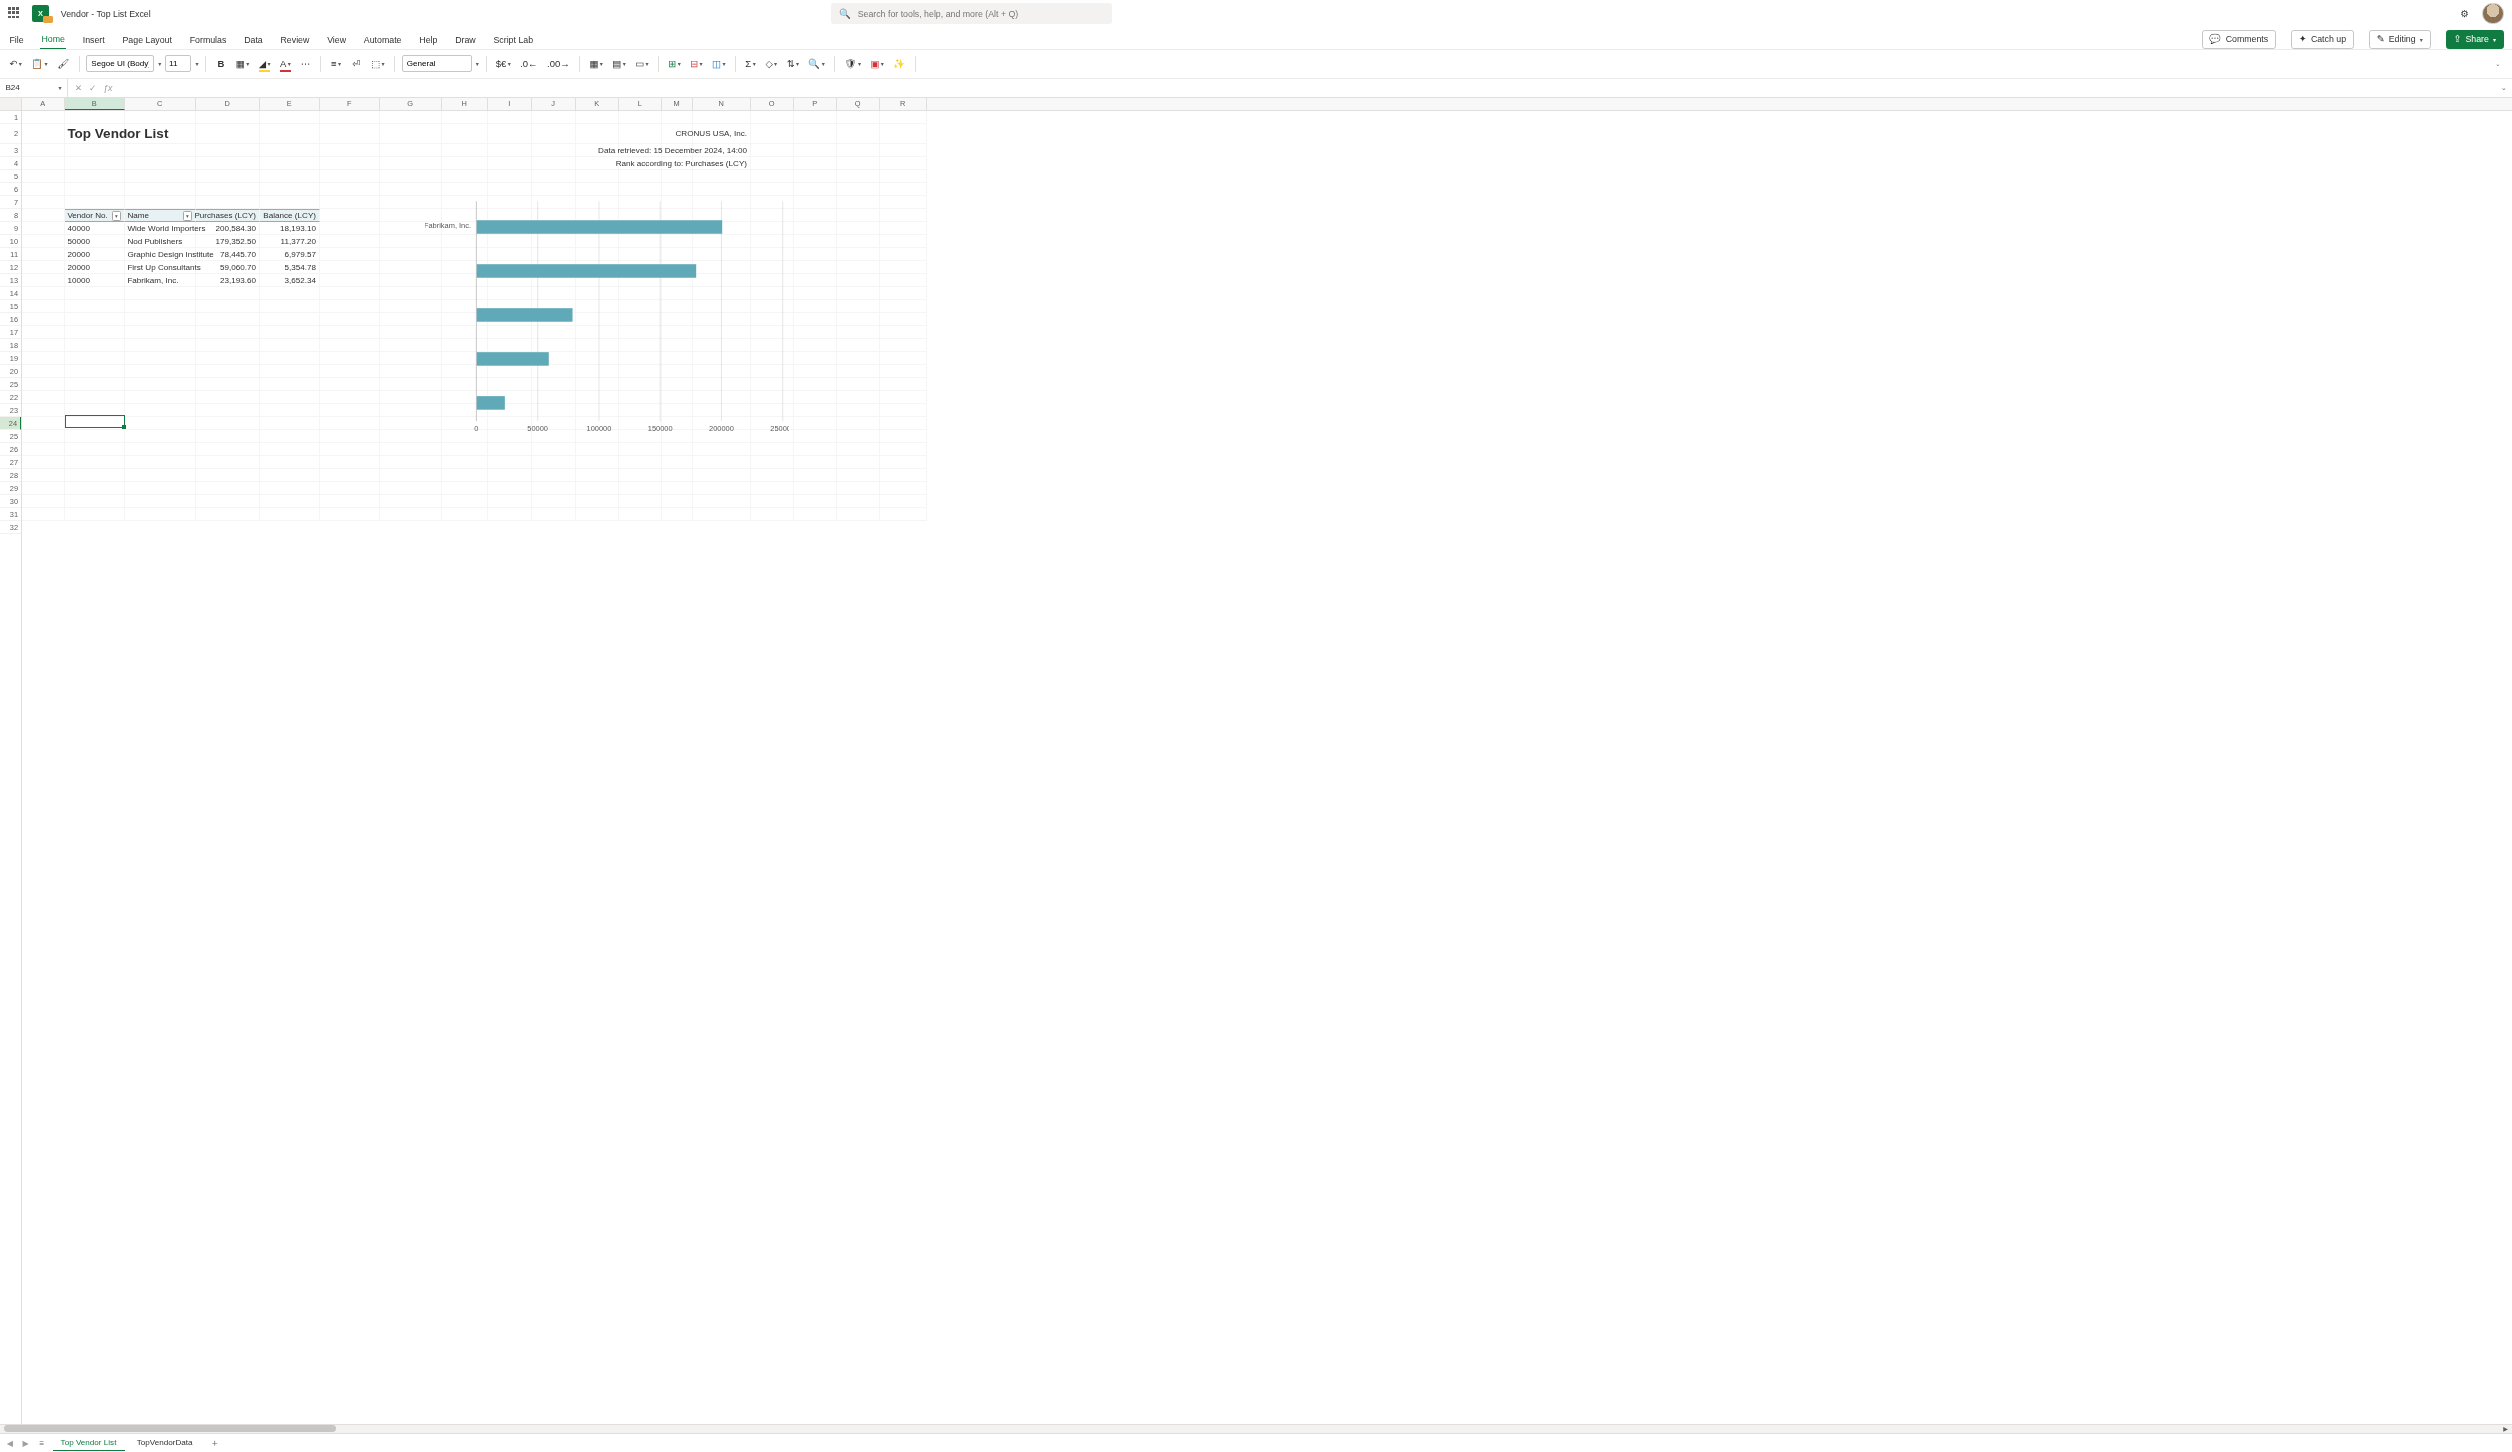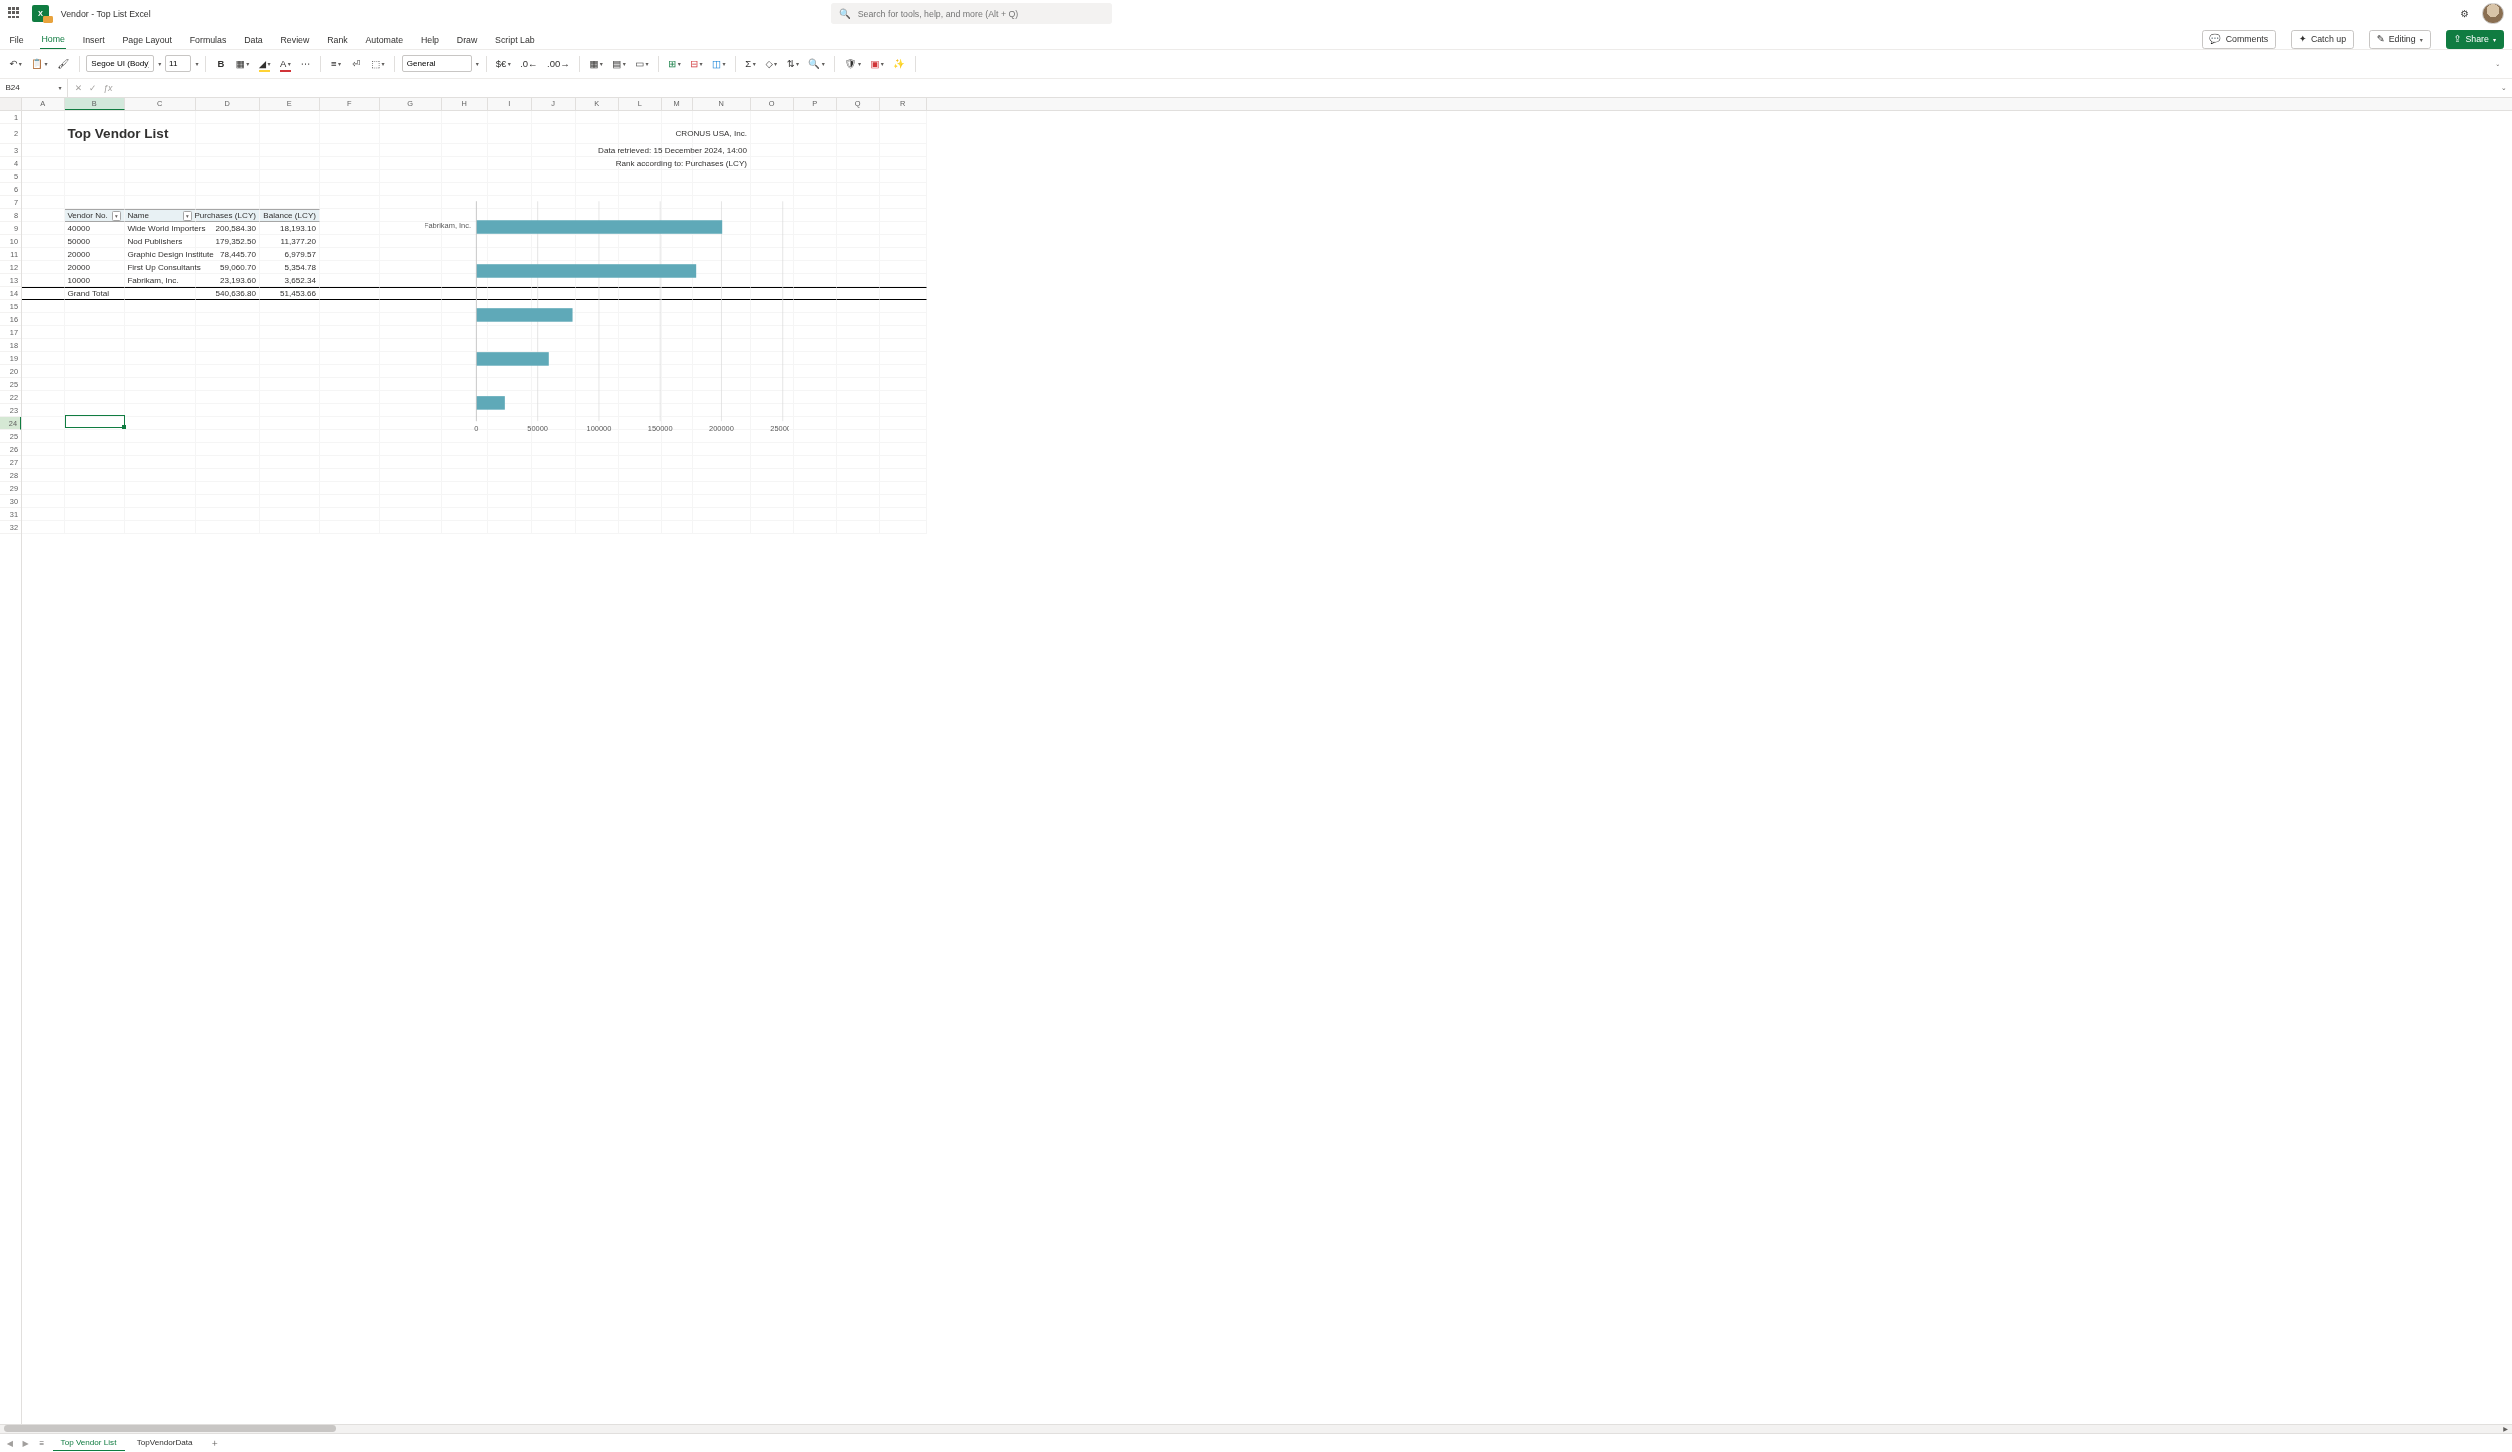--- a/index.html
+++ b/index.html
@@ -128,21 +128,21 @@
 </div>
 
 <div class="tabs">
   <div class="tab">File</div>
   <div class="tab active">Home</div>
   <div class="tab">Insert</div>
   <div class="tab">Page Layout</div>
   <div class="tab">Formulas</div>
   <div class="tab">Data</div>
   <div class="tab">Review</div>
-  <div class="tab">Rank</div>
+  <div class="tab">View</div>
   <div class="tab">Automate</div>
   <div class="tab">Help</div>
   <div class="tab">Draw</div>
   <div class="tab">Script Lab</div>
   <div class="tabs-spacer"></div>
   <div class="rbtn">
       <span class="ico">💬</span>
       <span>Comments</span>
     </div>
   <div class="rbtn">
@@ -633,40 +633,20 @@
           <div class="cell cJ" id="cell-J13" style="width: 44px;"></div>
           <div class="cell cK" id="cell-K13" style="width: 43px;"></div>
           <div class="cell cL" id="cell-L13" style="width: 43px;"></div>
           <div class="cell cM" id="cell-M13" style="width: 31px;"></div>
           <div class="cell cN" id="cell-N13" style="width: 58px;"></div>
           <div class="cell cO" id="cell-O13" style="width: 43px;"></div>
           <div class="cell cP" id="cell-P13" style="width: 43px;"></div>
           <div class="cell cQ" id="cell-Q13" style="width: 43px;"></div>
           <div class="cell cR" id="cell-R13" style="width: 47px;"></div>
         </div>
-        <div class="row totalrow">
-          <div class="cell cA" id="cell-A14" style="width: 43px;"></div>
-          <div class="cell cB" id="cell-B14" style="width: 60px; border-top: 0.7px solid rgb(0, 0, 0); border-bottom: 1.4px solid rgb(0, 0, 0);">Grand Total</div>
-          <div class="cell cC" id="cell-C14" style="width: 71px; border-top: 0.7px solid rgb(0, 0, 0); border-bottom: 1.4px solid rgb(0, 0, 0);"></div>
-          <div class="cell cD r" id="cell-D14" style="width: 64px; border-top: 0.7px solid rgb(0, 0, 0); border-bottom: 1.4px solid rgb(0, 0, 0);">540,636.80</div>
-          <div class="cell cE r" id="cell-E14" style="width: 60px; border-top: 0.7px solid rgb(0, 0, 0); border-bottom: 1.4px solid rgb(0, 0, 0);">51,453.66</div>
-          <div class="cell cF" id="cell-F14" style="width: 60px;"></div>
-          <div class="cell cG" id="cell-G14" style="width: 62px;"></div>
-          <div class="cell cH" id="cell-H14" style="width: 46px;"></div>
-          <div class="cell cI" id="cell-I14" style="width: 44px;"></div>
-          <div class="cell cJ" id="cell-J14" style="width: 44px;"></div>
-          <div class="cell cK" id="cell-K14" style="width: 43px;"></div>
-          <div class="cell cL" id="cell-L14" style="width: 43px;"></div>
-          <div class="cell cM" id="cell-M14" style="width: 31px;"></div>
-          <div class="cell cN" id="cell-N14" style="width: 58px;"></div>
-          <div class="cell cO" id="cell-O14" style="width: 43px;"></div>
-          <div class="cell cP" id="cell-P14" style="width: 43px;"></div>
-          <div class="cell cQ" id="cell-Q14" style="width: 43px;"></div>
-          <div class="cell cR" id="cell-R14" style="width: 47px;"></div>
-        </div>
         <div class="row">
           <div class="cell cA" id="cell-A15" style="width: 43px;"></div>
           <div class="cell cB" id="cell-B15" style="width: 60px;"></div>
           <div class="cell cC" id="cell-C15" style="width: 71px;"></div>
           <div class="cell cD" id="cell-D15" style="width: 64px;"></div>
           <div class="cell cE" id="cell-E15" style="width: 60px;"></div>
           <div class="cell cF" id="cell-F15" style="width: 60px;"></div>
           <div class="cell cG" id="cell-G15" style="width: 62px;"></div>
           <div class="cell cH" id="cell-H15" style="width: 46px;"></div>
           <div class="cell cI" id="cell-I15" style="width: 44px;"></div>

